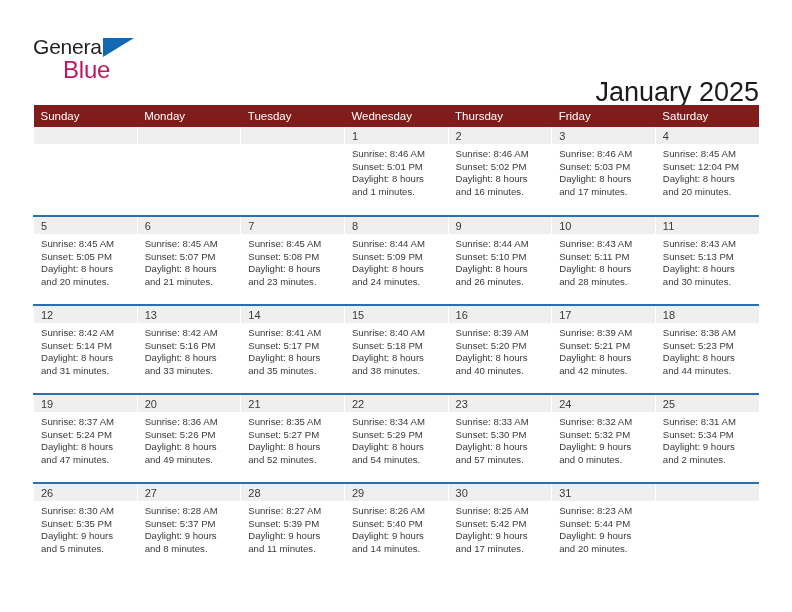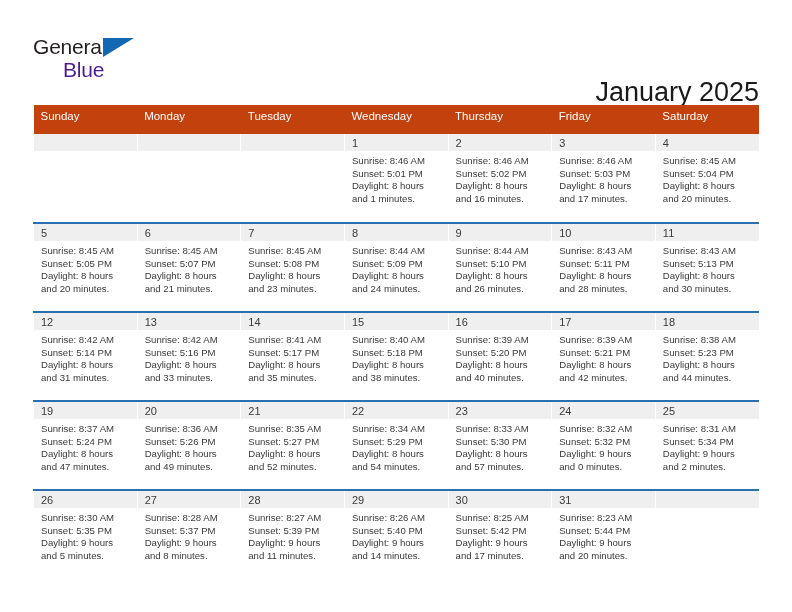--- a/index.html
+++ b/index.html
@@ -52,23 +52,23 @@
   .brand-tri {
     position: absolute;
     left: 70px;
     top: 10px;
     width: 0;
     height: 0;
     border-left: 31px solid #1268b3;
     border-bottom: 19px solid transparent;
   }
   .brand-bottom {
-    font-size: 21px;
+    font-size: 24px;
     line-height: 22px;
-    color: #4c1d95;
+    color: #be185d;
     margin-left: 30px;
     margin-top: 1px;
     letter-spacing: -0.2px;
   }
 
   .titles {
     text-align: right;
     padding-top: 0px;
   }
   .cal-title {
@@ -91,26 +91,26 @@
   .calendar {
     position: absolute;
     left: 33px;
     top: 105px;
     width: 726px;
     border-collapse: collapse;
     table-layout: fixed;
   }
 
   .calendar th {
-    background: #c2410c;
+    background: #7f1d1d;
     color: #ffffff;
     font-weight: normal;
     font-size: 11.5px;
     text-align: left;
-    padding: 5px 0 12px 7px;
+    padding: 5px 0 5px 7px;
     height: 21px;
     box-sizing: border-box;
   }
 
   .week-row > td {
     vertical-align: top;
     padding: 0;
     height: 89px;
     box-sizing: border-box;
     background: #ffffff;
@@ -226,21 +226,21 @@
               <div>Sunrise: 8:46 AM</div>
               <div>Sunset: 5:03 PM</div>
               <div>Daylight: 8 hours</div>
               <div>and 17 minutes.</div>
             </div>
           </td>
           <td>
             <div class="daynum-band">4</div>
             <div class="cell-body">
               <div>Sunrise: 8:45 AM</div>
-              <div>Sunset: 5:04 PM</div>
+              <div>Sunset: 12:04 PM</div>
               <div>Daylight: 8 hours</div>
               <div>and 20 minutes.</div>
             </div>
           </td>
         </tr>
         <tr class="week-row sep">
           <td>
             <div class="daynum-band">5</div>
             <div class="cell-body">
               <div>Sunrise: 8:45 AM</div>

